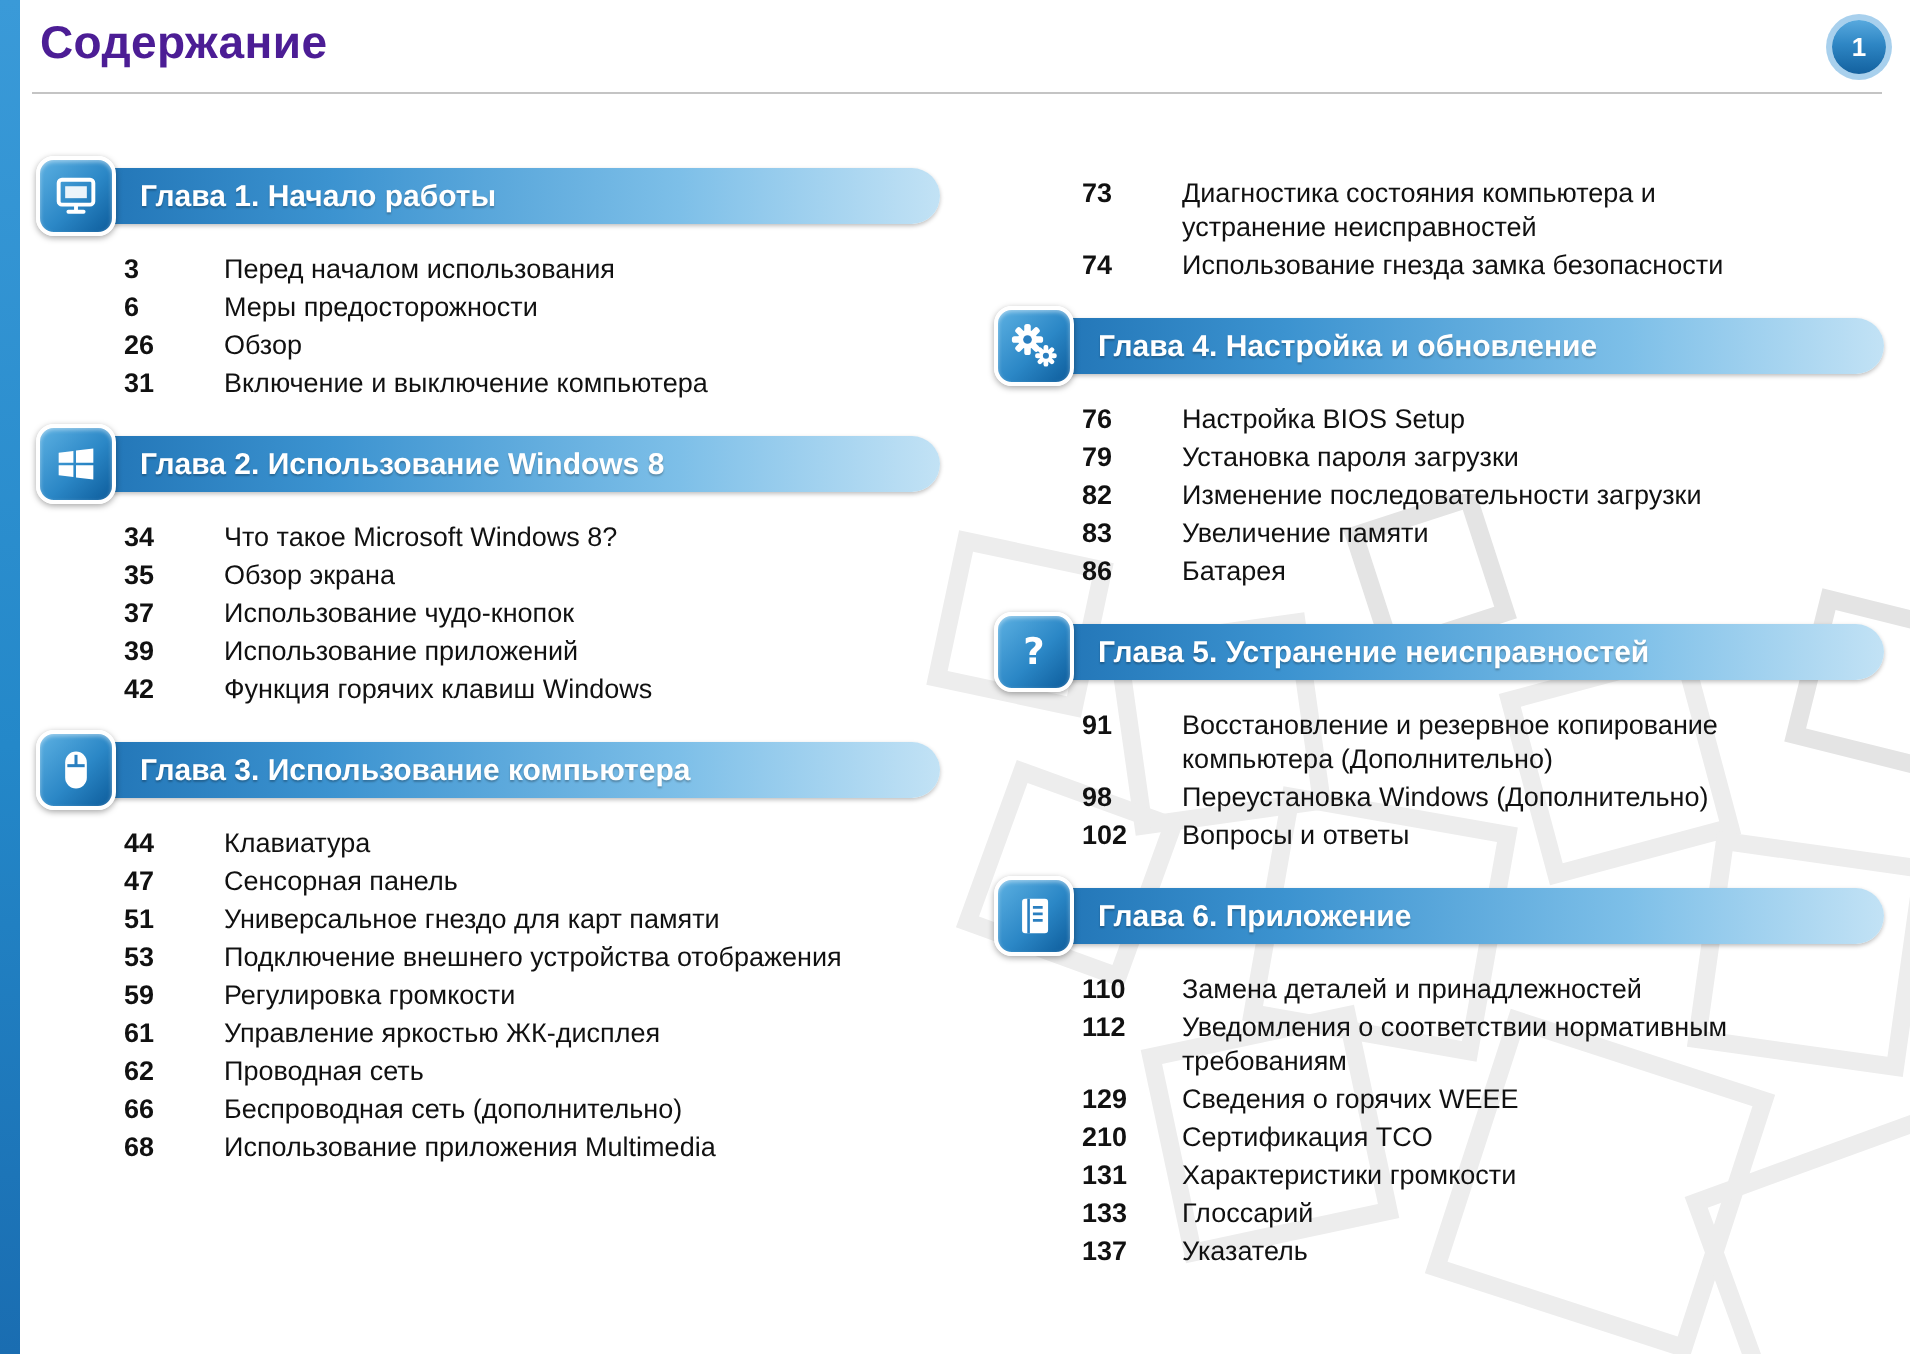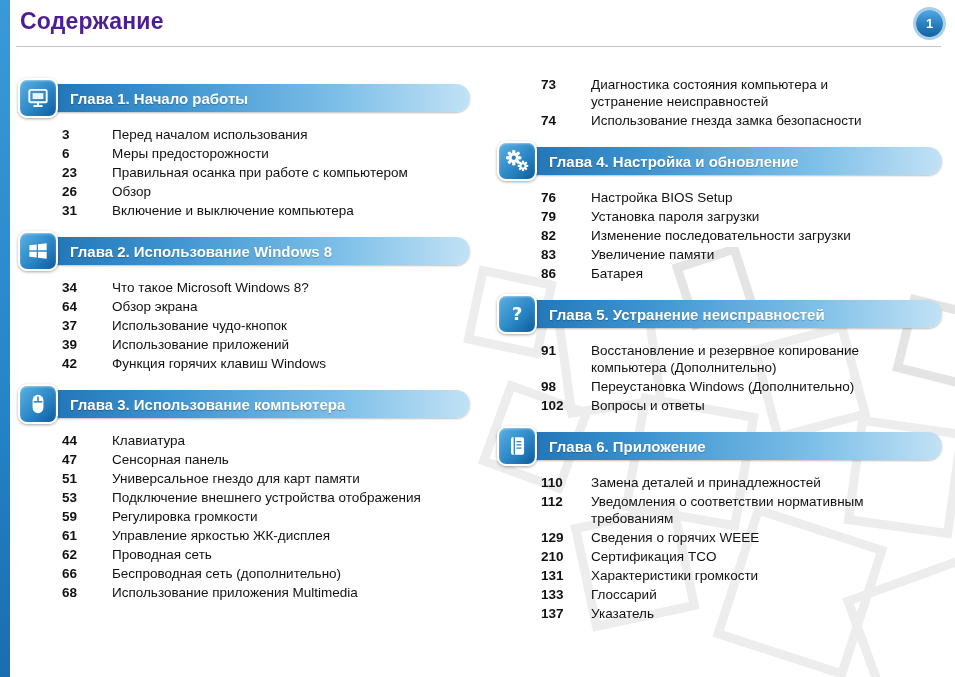--- a/index.html
+++ b/index.html
@@ -32,21 +32,21 @@
     display:flex;align-items:center;justify-content:center;z-index:2}
   .chapter-icon svg{width:26px;height:26px;display:block}
   .banner{position:absolute;left:18px;right:0;top:6px;height:28px;border-radius:14px;
     background:linear-gradient(90deg,#1f72b4 0%,#3c93d0 30%,#7dbfe8 70%,#c2e2f5 100%);
     display:flex;align-items:center;padding-left:34px;
     box-shadow:0 1px 2px rgba(0,0,0,.25)}
   .banner span{color:#fff;font-weight:bold;font-size:15px;white-space:nowrap;
     text-shadow:0 1px 1px rgba(0,0,0,.25)}
 
   .items{margin:8px 0 12px 0;padding-left:44px}
-  .col > .items:first-child{margin-top:2px}
+  .col > .items:first-child{margin-top:14px}
   .toc-row{display:flex;margin-bottom:2px;cursor:pointer}
   .pg{flex:0 0 50px;font-weight:bold;font-size:13.5px;line-height:17px;color:#111}
   .lbl{font-weight:normal;font-size:13.5px;line-height:17px;color:#111}
   .col-left .lbl{max-width:318px}
   .col-right .lbl{max-width:310px}
 </style>
 </head>
 <body>
 
 <div class="edge-bar"></div>
@@ -94,24 +94,20 @@
     <div class="items">
       <div class="toc-row">
         <span class="pg">3</span>
         <span class="lbl">Перед началом использования</span>
       </div>
       <div class="toc-row">
         <span class="pg">6</span>
         <span class="lbl">Меры предосторожности</span>
       </div>
       <div class="toc-row">
-        <span class="pg">23</span>
-        <span class="lbl">Правильная осанка при работе с компьютером</span>
-      </div>
-      <div class="toc-row">
         <span class="pg">26</span>
         <span class="lbl">Обзор</span>
       </div>
       <div class="toc-row">
         <span class="pg">31</span>
         <span class="lbl">Включение и выключение компьютера</span>
       </div>
     </div>
     <div class="section-header">
       <div class="chapter-icon">
@@ -127,21 +123,21 @@
       <div class="banner">
         <span>Глава 2. Использование Windows 8</span>
       </div>
     </div>
     <div class="items">
       <div class="toc-row">
         <span class="pg">34</span>
         <span class="lbl">Что такое Microsoft Windows 8?</span>
       </div>
       <div class="toc-row">
-        <span class="pg">64</span>
+        <span class="pg">35</span>
         <span class="lbl">Обзор экрана</span>
       </div>
       <div class="toc-row">
         <span class="pg">37</span>
         <span class="lbl">Использование чудо-кнопок</span>
       </div>
       <div class="toc-row">
         <span class="pg">39</span>
         <span class="lbl">Использование приложений</span>
       </div>

